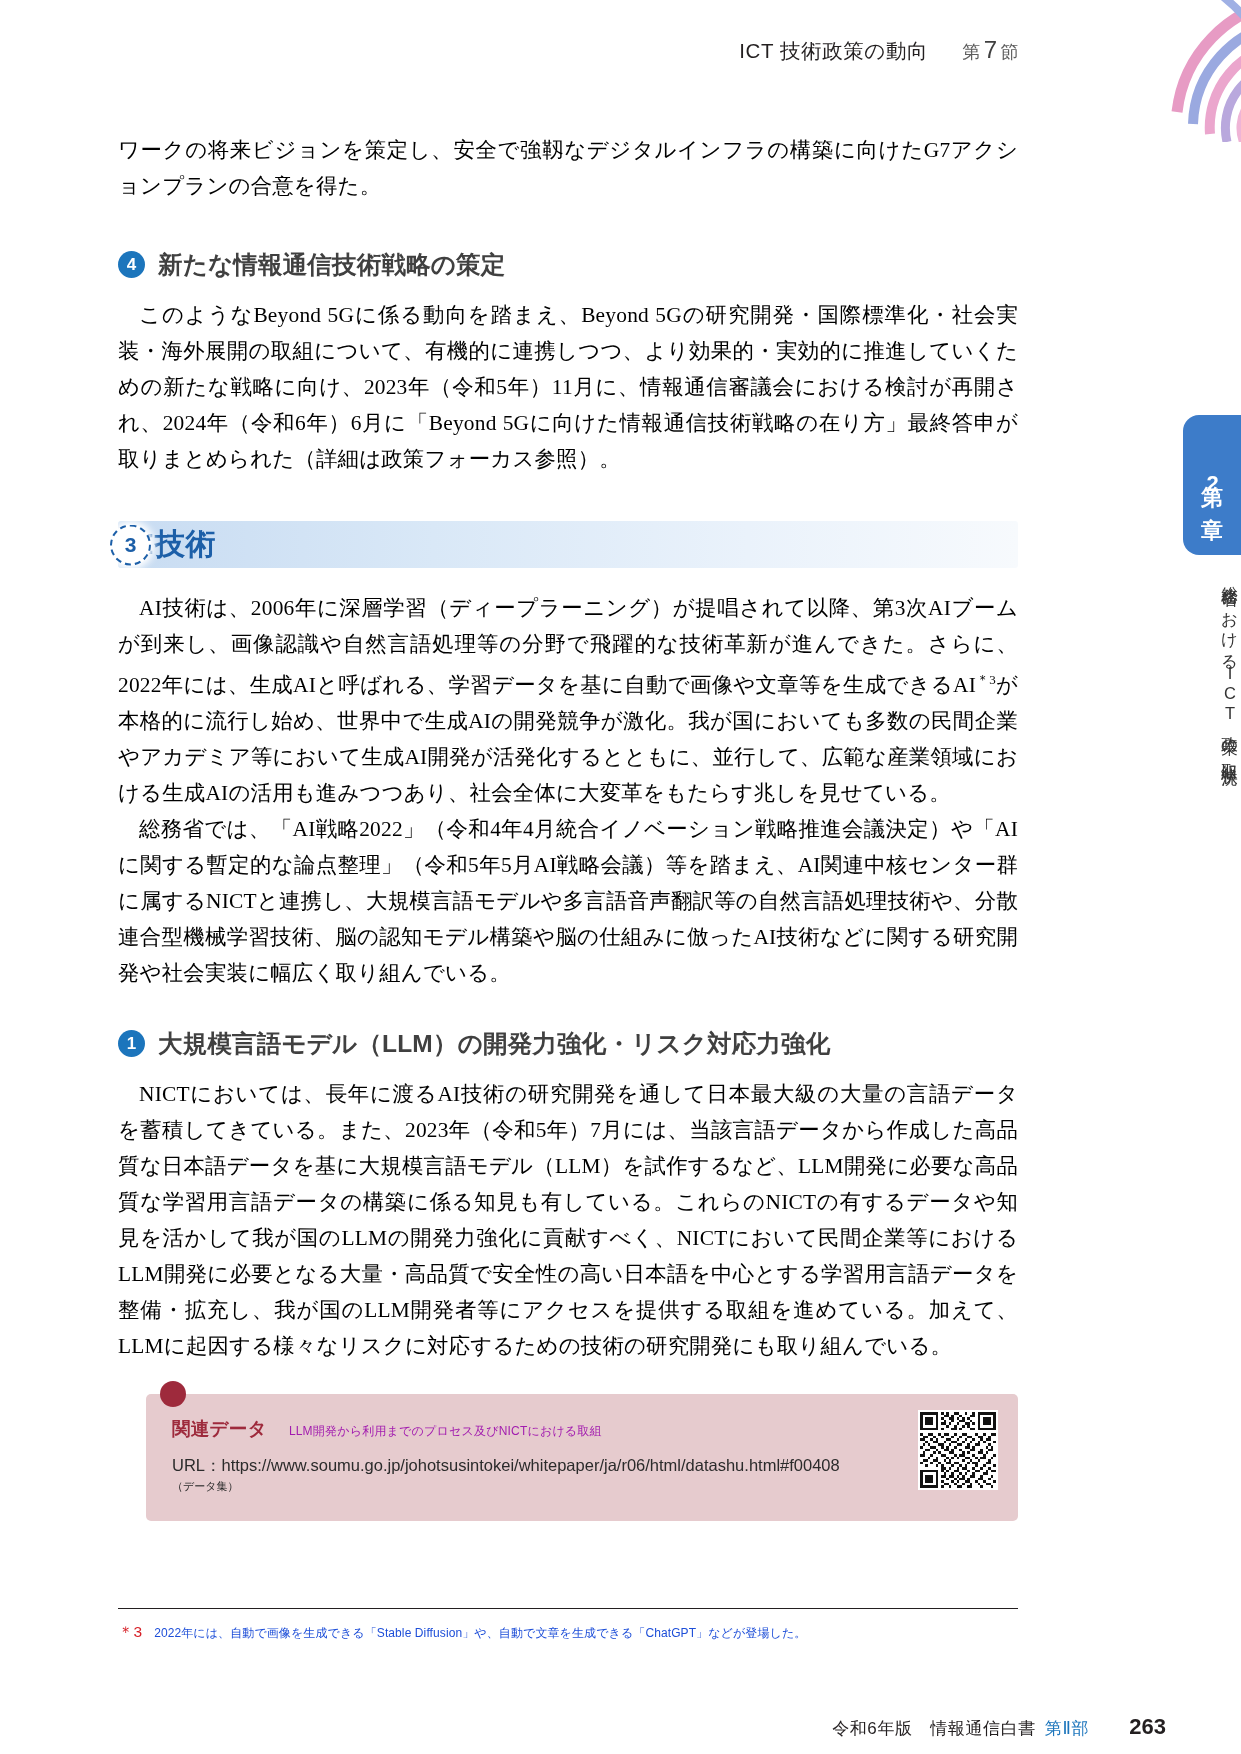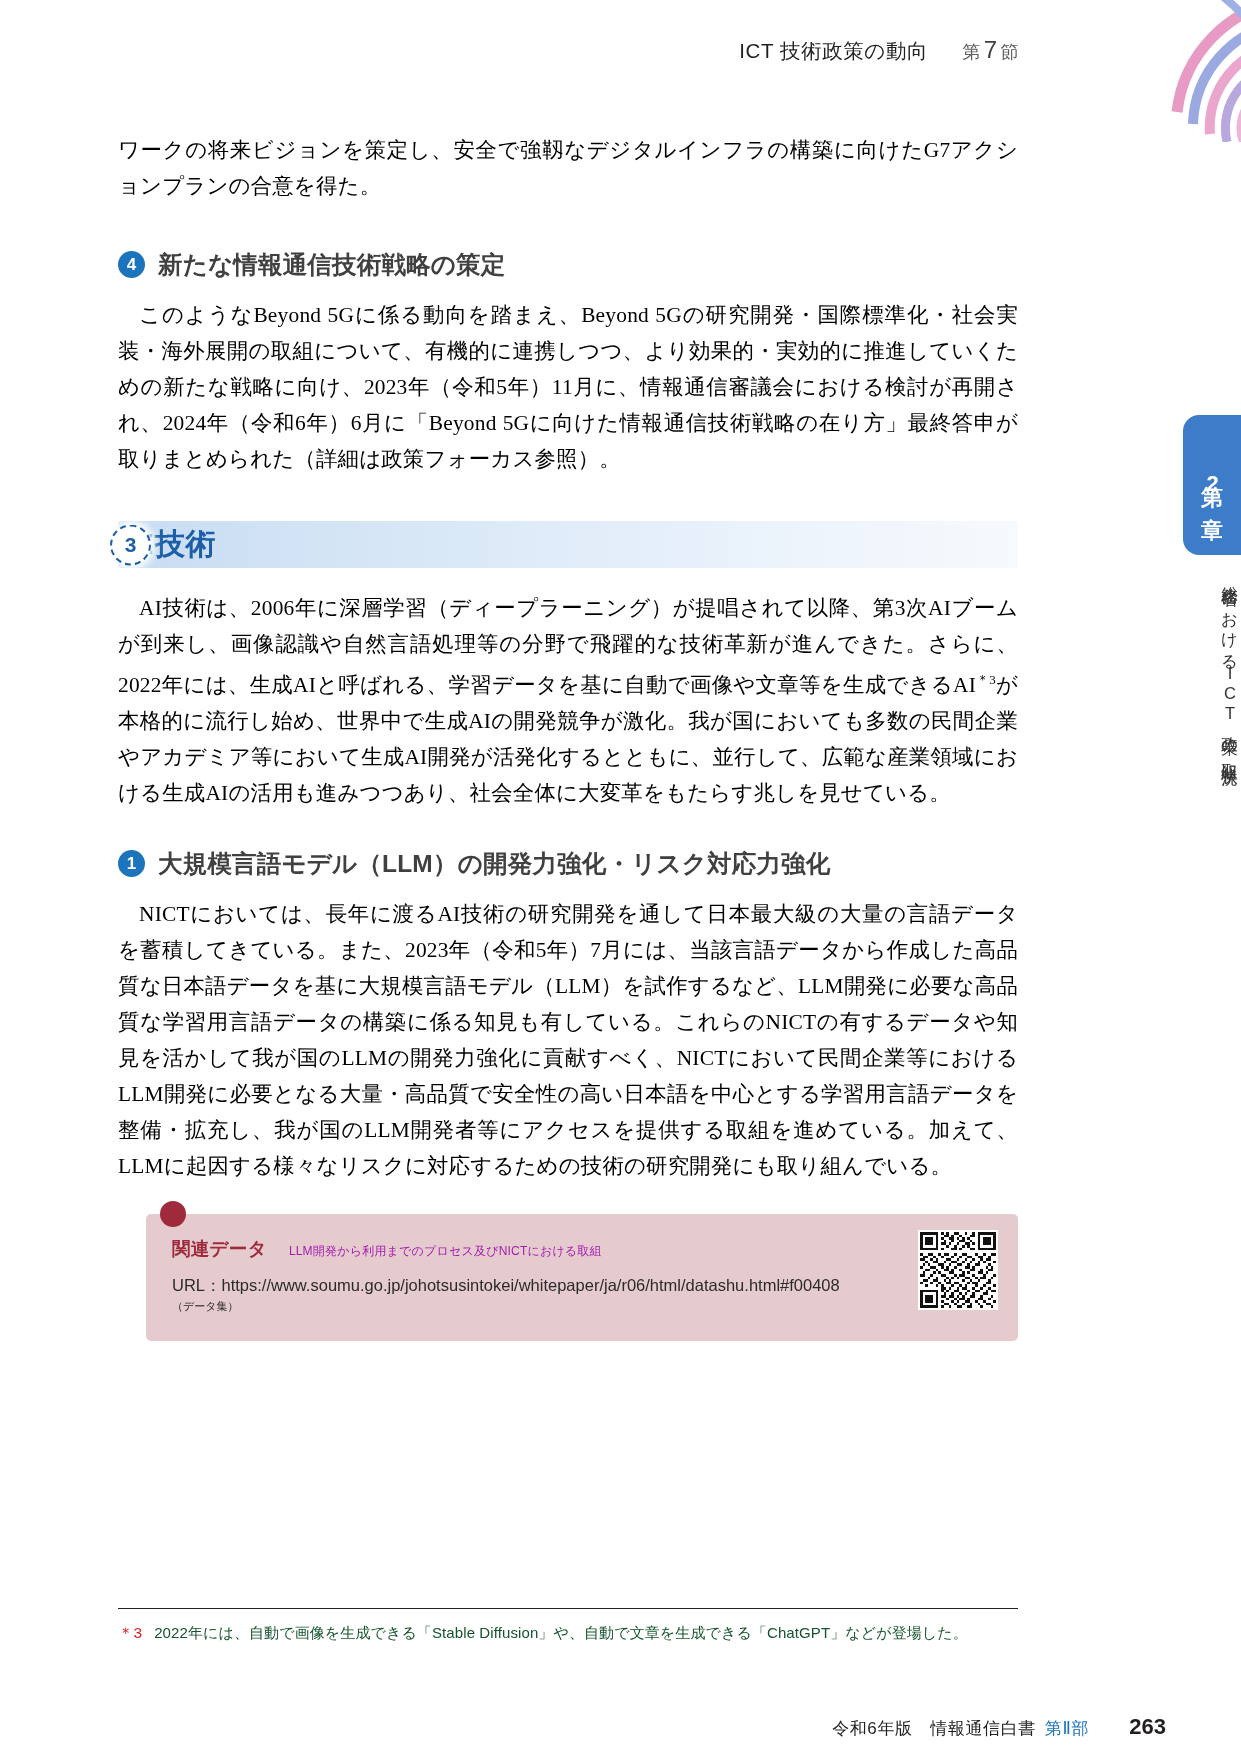--- a/index.html
+++ b/index.html
@@ -228,22 +228,22 @@
     align-items: baseline;
     font-family: "Liberation Sans", "DejaVu Sans", sans-serif;
   }
   .footnote-mark {
     color: #d62027;
     font-size: 15.5px;
     white-space: nowrap;
     flex: 0 0 auto;
   }
   .footnote-text {
-    font-size: 15px;
-    color: #14532d;
+    font-size: 12px;
+    color: #1d4ed8;
     line-height: 22px;
     letter-spacing: 0.1px;
   }
 
   
   .page-footer {
     position: absolute;
     left: 0;
     top: 1717px;
     width: 1241px;
@@ -372,20 +372,21 @@
 
   <div class="band-heading">
     <span class="band-marker">3</span>
     <span class="band-title">AI技術</span>
   </div>
 
   <div class="sp-22"></div>
 
   <p class="body-text indent"><span>AI技術は、2006年に深層学習（ディープラーニング）が提唱されて以降、第3次AIブームが到来し、画像認識や自然言語処理等の分野で飛躍的な技術革新が進んできた。さらに、2022年には、生成AIと呼ばれる、学習データを基に自動で画像や文章等を生成できるAI</span><span class="sup-note">＊3</span><span>が本格的に流行し始め、世界中で生成AIの開発競争が激化。我が国においても多数の民間企業やアカデミア等において生成AI開発が活発化するとともに、並行して、広範な産業領域における生成AIの活用も進みつつあり、社会全体に大変革をもたらす兆しを見せている。</span></p>
 
+  <p class="body-text indent">総務省では、「AI戦略2022」（令和4年4月統合イノベーション戦略推進会議決定）や「AIに関する暫定的な論点整理」（令和5年5月AI戦略会議）等を踏まえ、AI関連中核センター群に属するNICTと連携し、大規模言語モデルや多言語音声翻訳等の自然言語処理技術や、分散連合型機械学習技術、脳の認知モデル構築や脳の仕組みに倣ったAI技術などに関する研究開発や社会実装に幅広く取り組んでいる。</p>
 
   <div class="sp-36"></div>
 
   <div class="sub-heading">
     <span class="num-badge">1</span>
     <span class="sub-heading-text">大規模言語モデル（LLM）の開発力強化・リスク対応力強化</span>
   </div>
 
   <div class="sp-16"></div>
 

